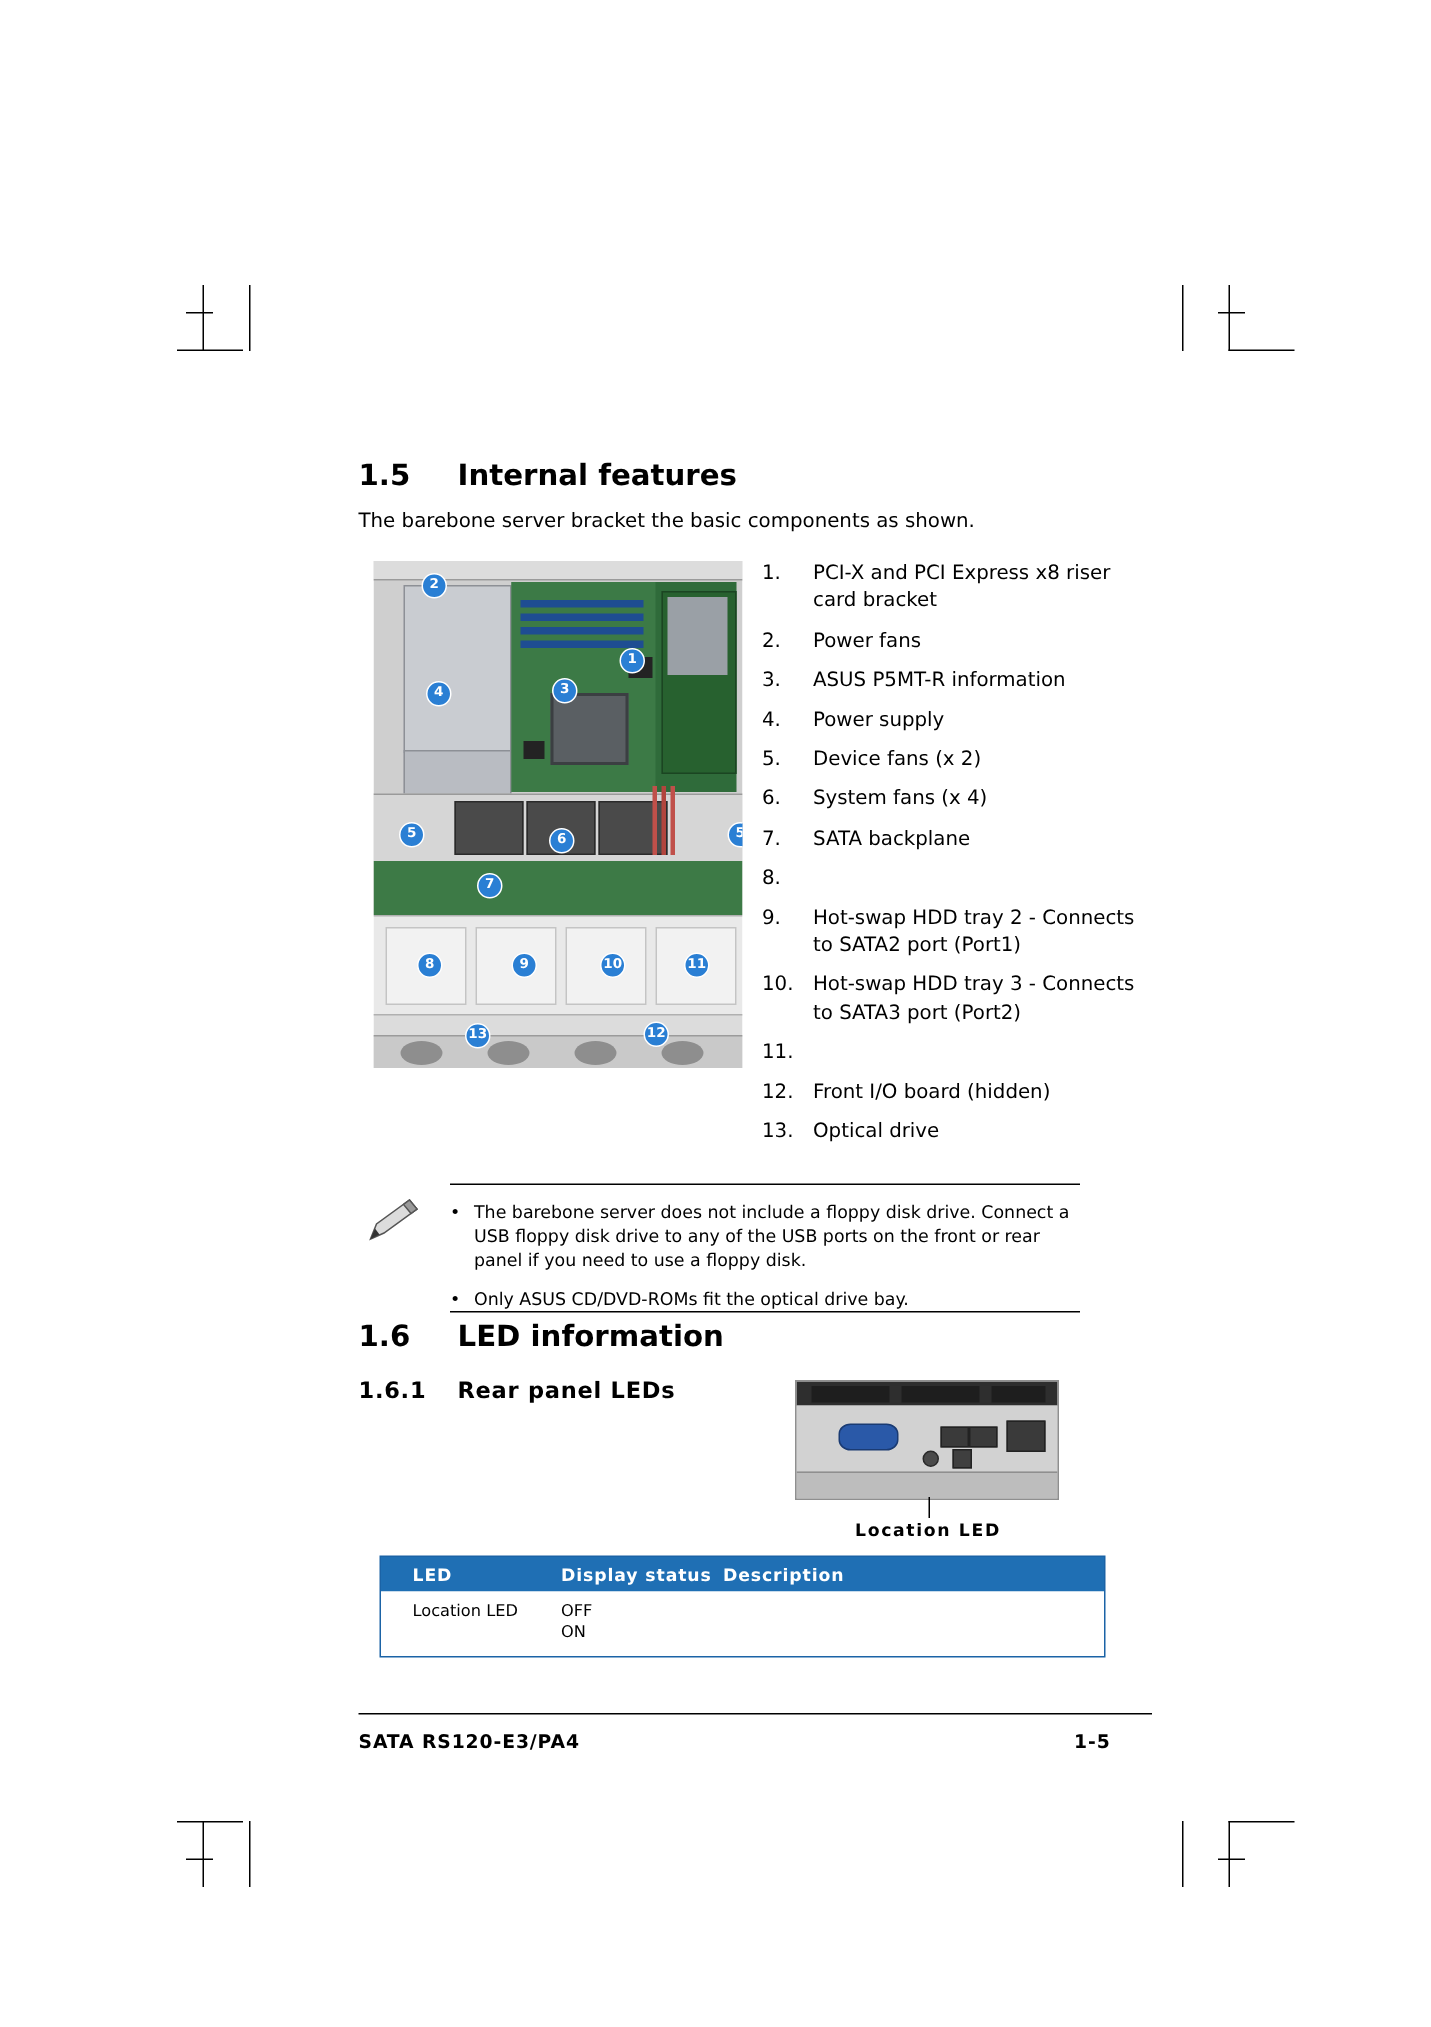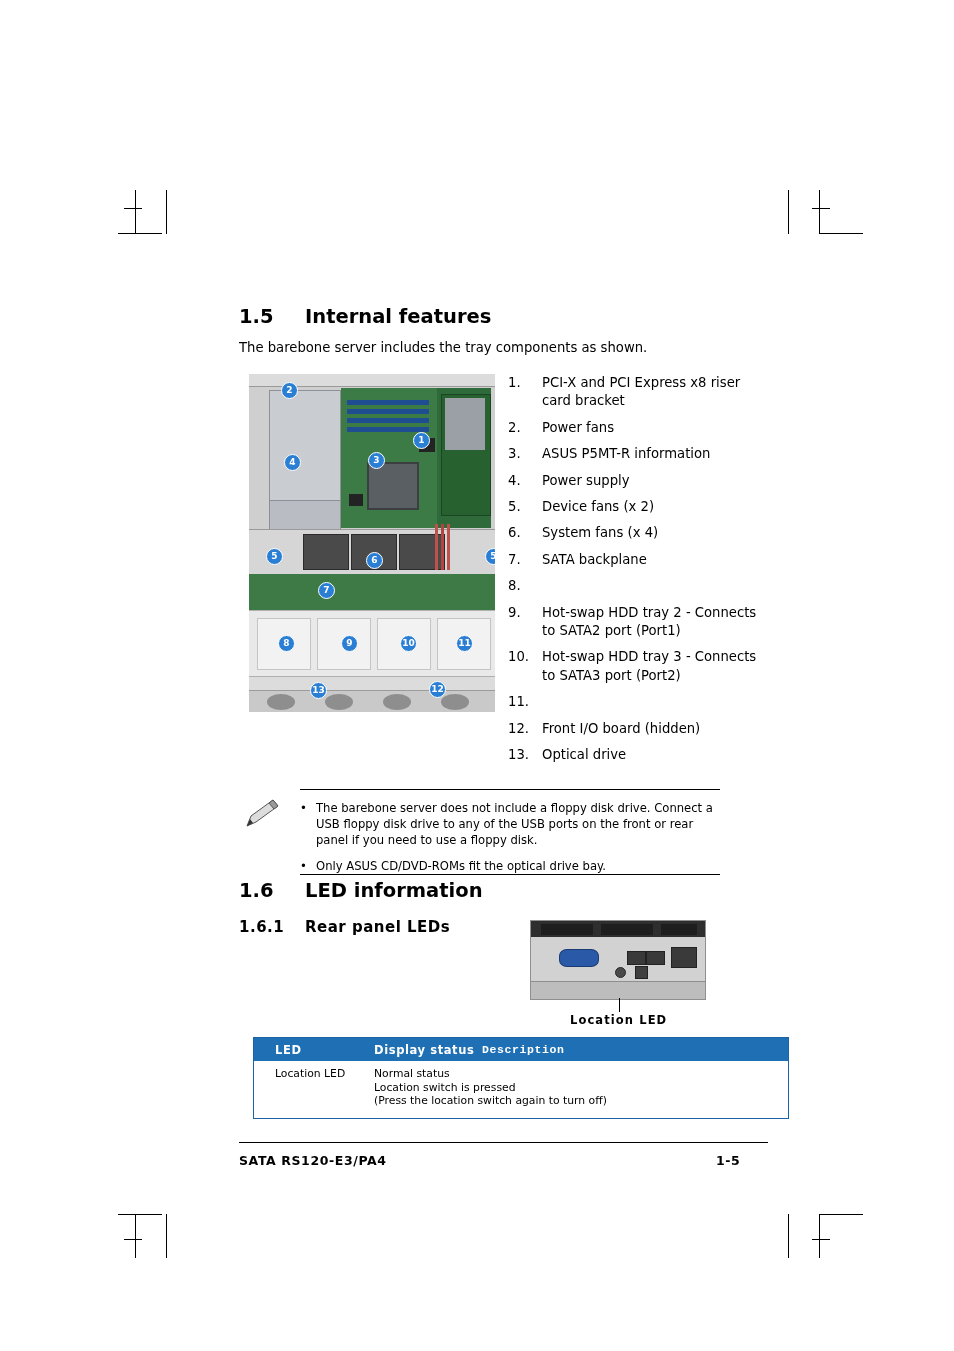--- a/index.html
+++ b/index.html
@@ -273,37 +273,37 @@
     font-size: 11.5px;
     font-weight: bold;
     letter-spacing: 1.1px;
   }
 
   
   .led-table {
     position: absolute;
     left: 253px;
     top: 989px;
-    width: 536px;
+    width: 484px;
     border: 1px solid #1b63a6;
     box-sizing: border-box;
   }
   .led-head {
     display: flex;
     background: #1f6fb4;
     color: #ffffff;
     font-size: 11.5px;
     font-weight: bold;
     letter-spacing: 0.6px;
     height: 23px;
     align-items: center;
   }
   .led-head .c1 { width: 120px; padding-left: 21px; box-sizing: border-box; }
   .led-head .c2 { width: 108px; }
-  .led-head .c3 { flex: 1; font-family: Liberation Mono, monospace; }
+  .led-head .c3 { flex: 1; }
   .led-rows {
     background: #ffffff;
     padding: 6px 0 10px 0;
     font-size: 10.8px;
     line-height: 13.5px;
   }
   .led-row {
     display: flex;
   }
   .led-row .c1 { width: 120px; padding-left: 21px; box-sizing: border-box; }
@@ -350,21 +350,21 @@
   <div class="crop cm-v" style="left:166px; top:1166px;"></div>
   <div class="crop cm-h" style="left:124px; top:1191px; width:18px;"></div>
 
   <div class="crop cm-v" style="left:819px; top:1166px;"></div>
   <div class="crop cm-h" style="left:819px; top:1166px;"></div>
   <div class="crop cm-v" style="left:788px; top:1166px;"></div>
   <div class="crop cm-h" style="left:812px; top:1191px; width:18px;"></div>
 
   <div class="h-num" style="left:239px; top:257px;">1.5</div>
   <div class="h-title" style="left:305px; top:257px;">Internal features</div>
-  <div class="intro" style="left:239px; top:292px;">The barebone server includes the tray components as shown.</div>
+  <div class="intro" style="left:239px; top:292px;">The barebone server bracket the basic components as shown.</div>
 
   <div class="photo">
     <div class="ph-board"></div>
     <div class="ph-topstrip"></div>
 
     <div class="ph-psu"></div>
     <div class="ph-psu2"></div>
 
     <div class="ph-mb"></div>
     <div class="ph-mb2"></div>
@@ -517,24 +517,23 @@
 
   <div class="led-table">
     <div class="led-head">
       <div class="c1">LED</div>
       <div class="c2">Display status</div>
       <div class="c3">Description</div>
     </div>
     <div class="led-rows">
       <div class="led-row">
         <div class="c1">Location LED</div>
-        <div class="c3">
-          <div>Normal status</div>
-          <div>Location switch is pressed</div>
-          <div>(Press the location switch again to turn off)</div>
+        <div class="c2">
+          <div>OFF</div>
+          <div>ON</div>
         </div>
       </div>
     </div>
   </div>
 
   <div class="footer-rule"></div>
   <div class="footer-left">SATA RS120-E3/PA4</div>
   <div class="footer-right">1-5</div>
 
 </div>

